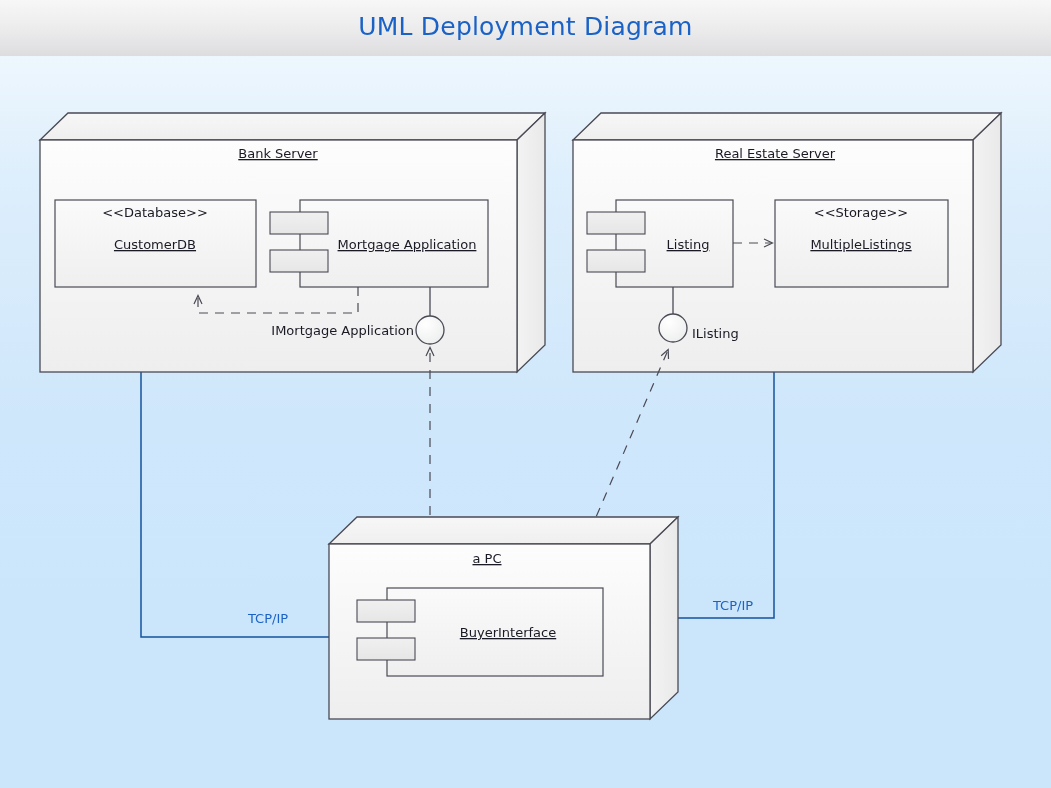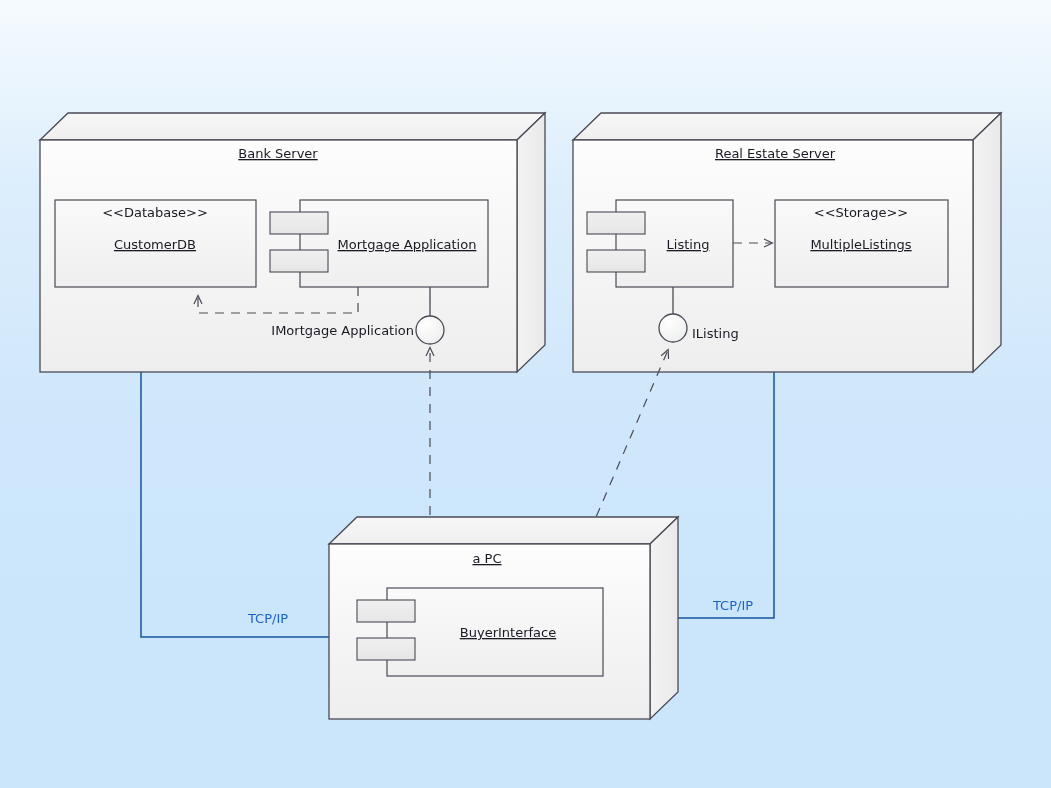--- a/index.html
+++ b/index.html
@@ -59,20 +59,23 @@
   .comp-label   { font-size: 13px; text-decoration: underline; }
   .stereo-label { font-size: 13px; }
   .iface-label  { font-size: 13px; }
   .link-label   { font-size: 13px; fill: #1b62c6; }
 </style>
 </head>
 <body>
 
 <div id="app">
 
+  <div id="header">
+    <div id="title">UML Deployment Diagram</div>
+  </div>
 
   <svg id="canvas" viewBox="0 0 1051 788" xmlns="http://www.w3.org/2000/svg">
 
     <defs>
       <linearGradient id="faceFront" x1="0" y1="0" x2="0" y2="1">
         <stop offset="0%" stop-color="#fdfdfd"></stop>
         <stop offset="100%" stop-color="#eeeeef"></stop>
       </linearGradient>
       <linearGradient id="faceTop" x1="0" y1="0" x2="0" y2="1">
         <stop offset="0%" stop-color="#f7f7f7"></stop>

